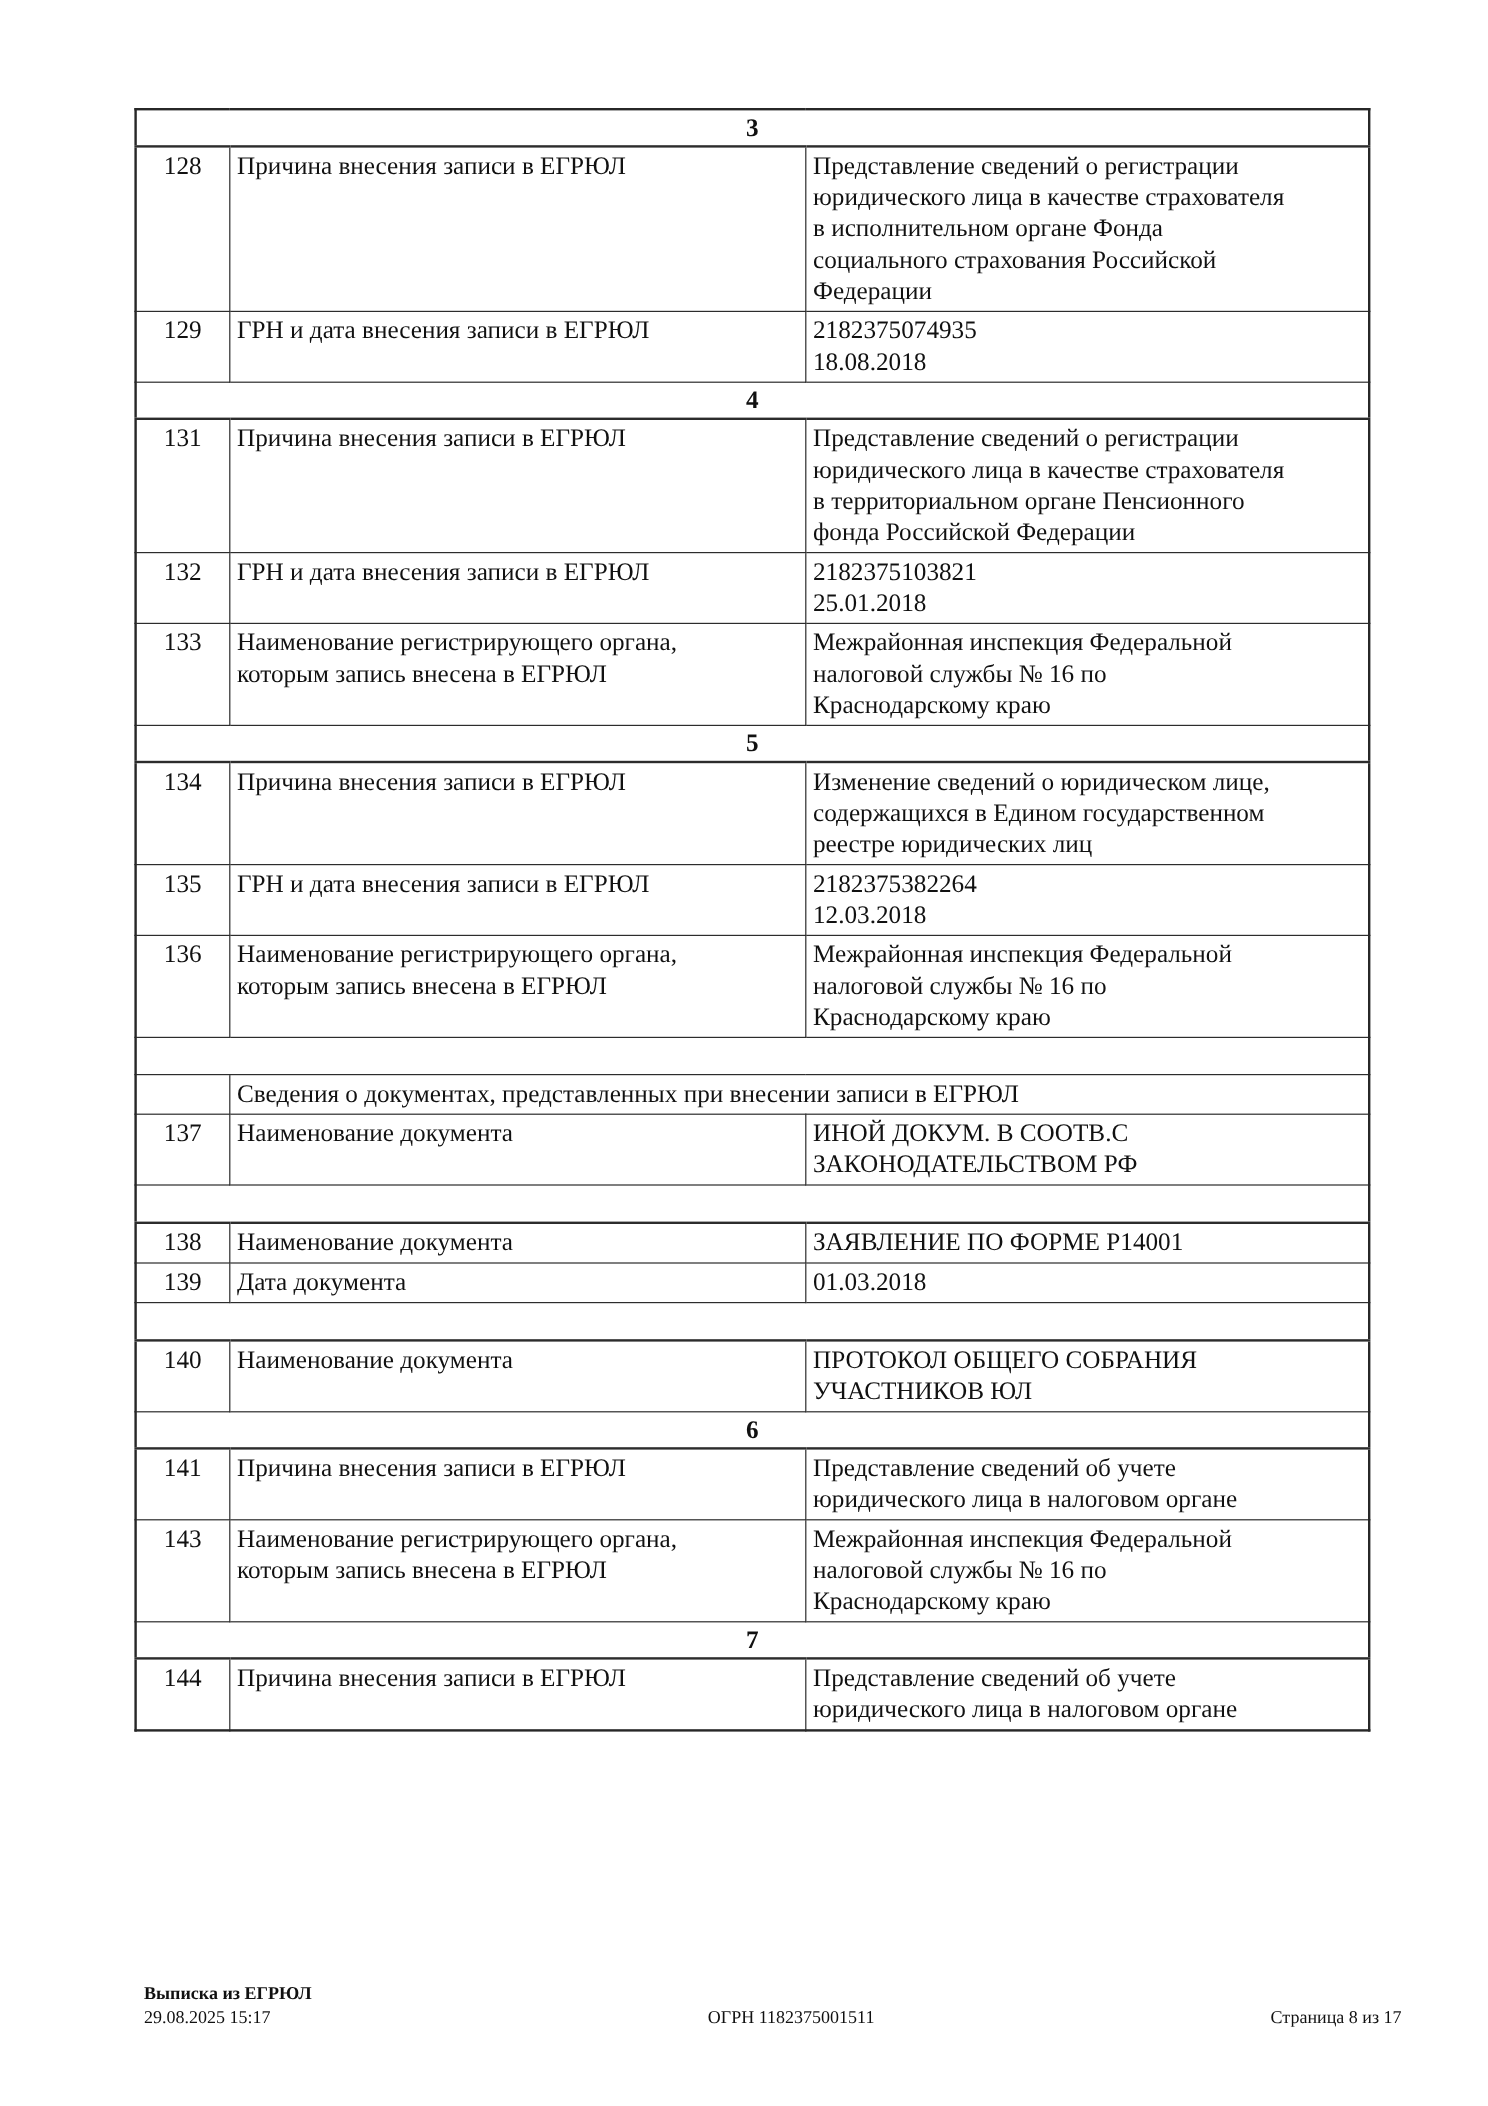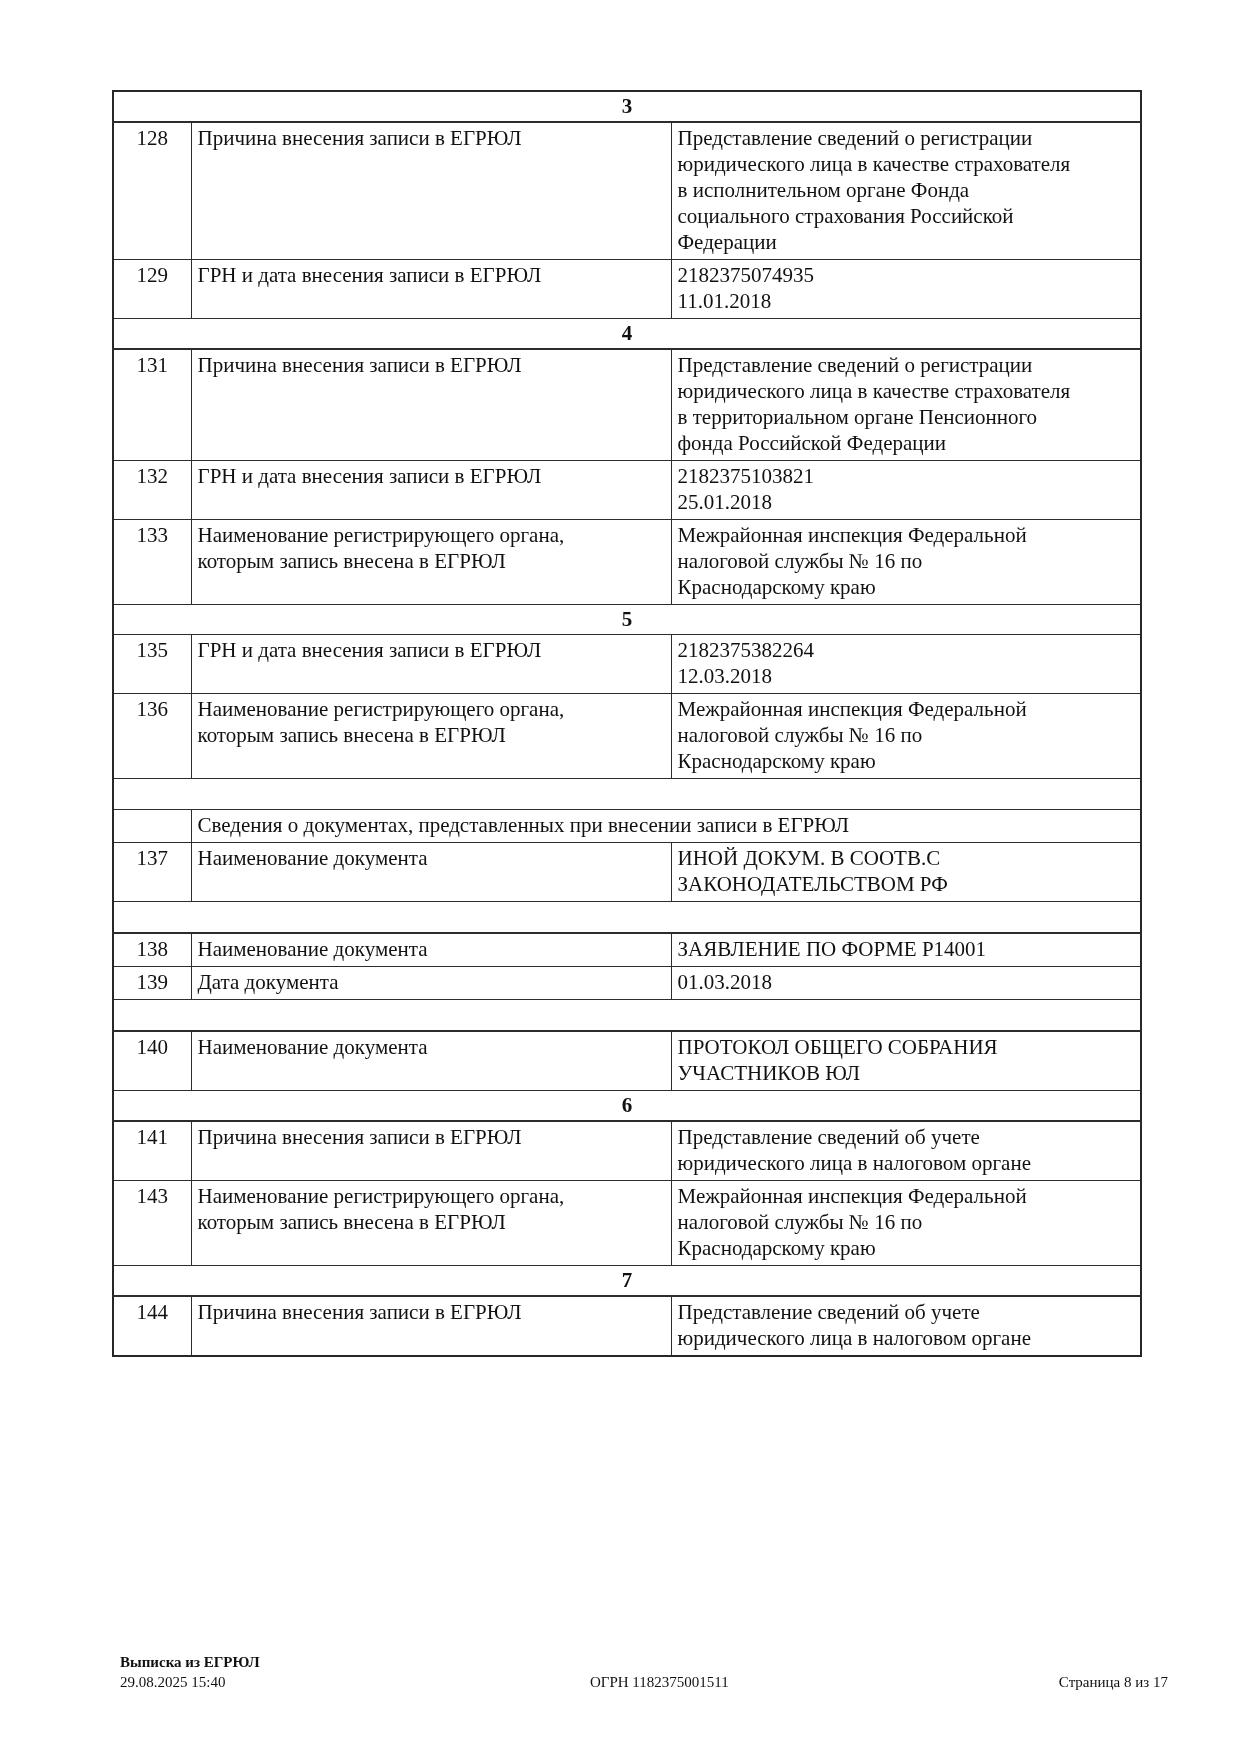--- a/index.html
+++ b/index.html
@@ -103,21 +103,21 @@
         <td class="c-value">Представление сведений о регистрации
 юридического лица в качестве страхователя
 в исполнительном органе Фонда
 социального страхования Российской
 Федерации</td>
       </tr>
       <tr class="row-data">
         <td class="c-num">129</td>
         <td class="c-label">ГРН и дата внесения записи в ЕГРЮЛ</td>
         <td class="c-value">2182375074935
-11.01.2018</td>
+18.08.2018</td>
       </tr>
       <tr class="row-section">
         <td colspan="3">4</td>
       </tr>
       <tr class="row-data thick-top">
         <td class="c-num">131</td>
         <td class="c-label">Причина внесения записи в ЕГРЮЛ</td>
         <td class="c-value">Представление сведений о регистрации
 юридического лица в качестве страхователя
 в территориальном органе Пенсионного
@@ -133,20 +133,27 @@
         <td class="c-num">133</td>
         <td class="c-label">Наименование регистрирующего органа,
 которым запись внесена в ЕГРЮЛ</td>
         <td class="c-value">Межрайонная инспекция Федеральной
 налоговой службы № 16 по
 Краснодарскому краю</td>
       </tr>
       <tr class="row-section">
         <td colspan="3">5</td>
       </tr>
+      <tr class="row-data thick-top">
+        <td class="c-num">134</td>
+        <td class="c-label">Причина внесения записи в ЕГРЮЛ</td>
+        <td class="c-value">Изменение сведений о юридическом лице,
+содержащихся в Едином государственном
+реестре юридических лиц</td>
+      </tr>
       <tr class="row-data">
         <td class="c-num">135</td>
         <td class="c-label">ГРН и дата внесения записи в ЕГРЮЛ</td>
         <td class="c-value">2182375382264
 12.03.2018</td>
       </tr>
       <tr class="row-data">
         <td class="c-num">136</td>
         <td class="c-label">Наименование регистрирующего органа,
 которым запись внесена в ЕГРЮЛ</td>
@@ -214,19 +221,19 @@
         <td class="c-label">Причина внесения записи в ЕГРЮЛ</td>
         <td class="c-value">Представление сведений об учете
 юридического лица в налоговом органе</td>
       </tr>
     </tbody>
   </table>
 
   <div class="footer">
     <div class="f-left">
       <div class="f-title">Выписка из ЕГРЮЛ</div>
-      <div>29.08.2025 15:40</div>
+      <div>29.08.2025 15:17</div>
     </div>
     <div class="f-center">ОГРН 1182375001511</div>
     <div class="f-right">Страница 8 из 17</div>
   </div>
 
 </div>
 
 </body></html>

